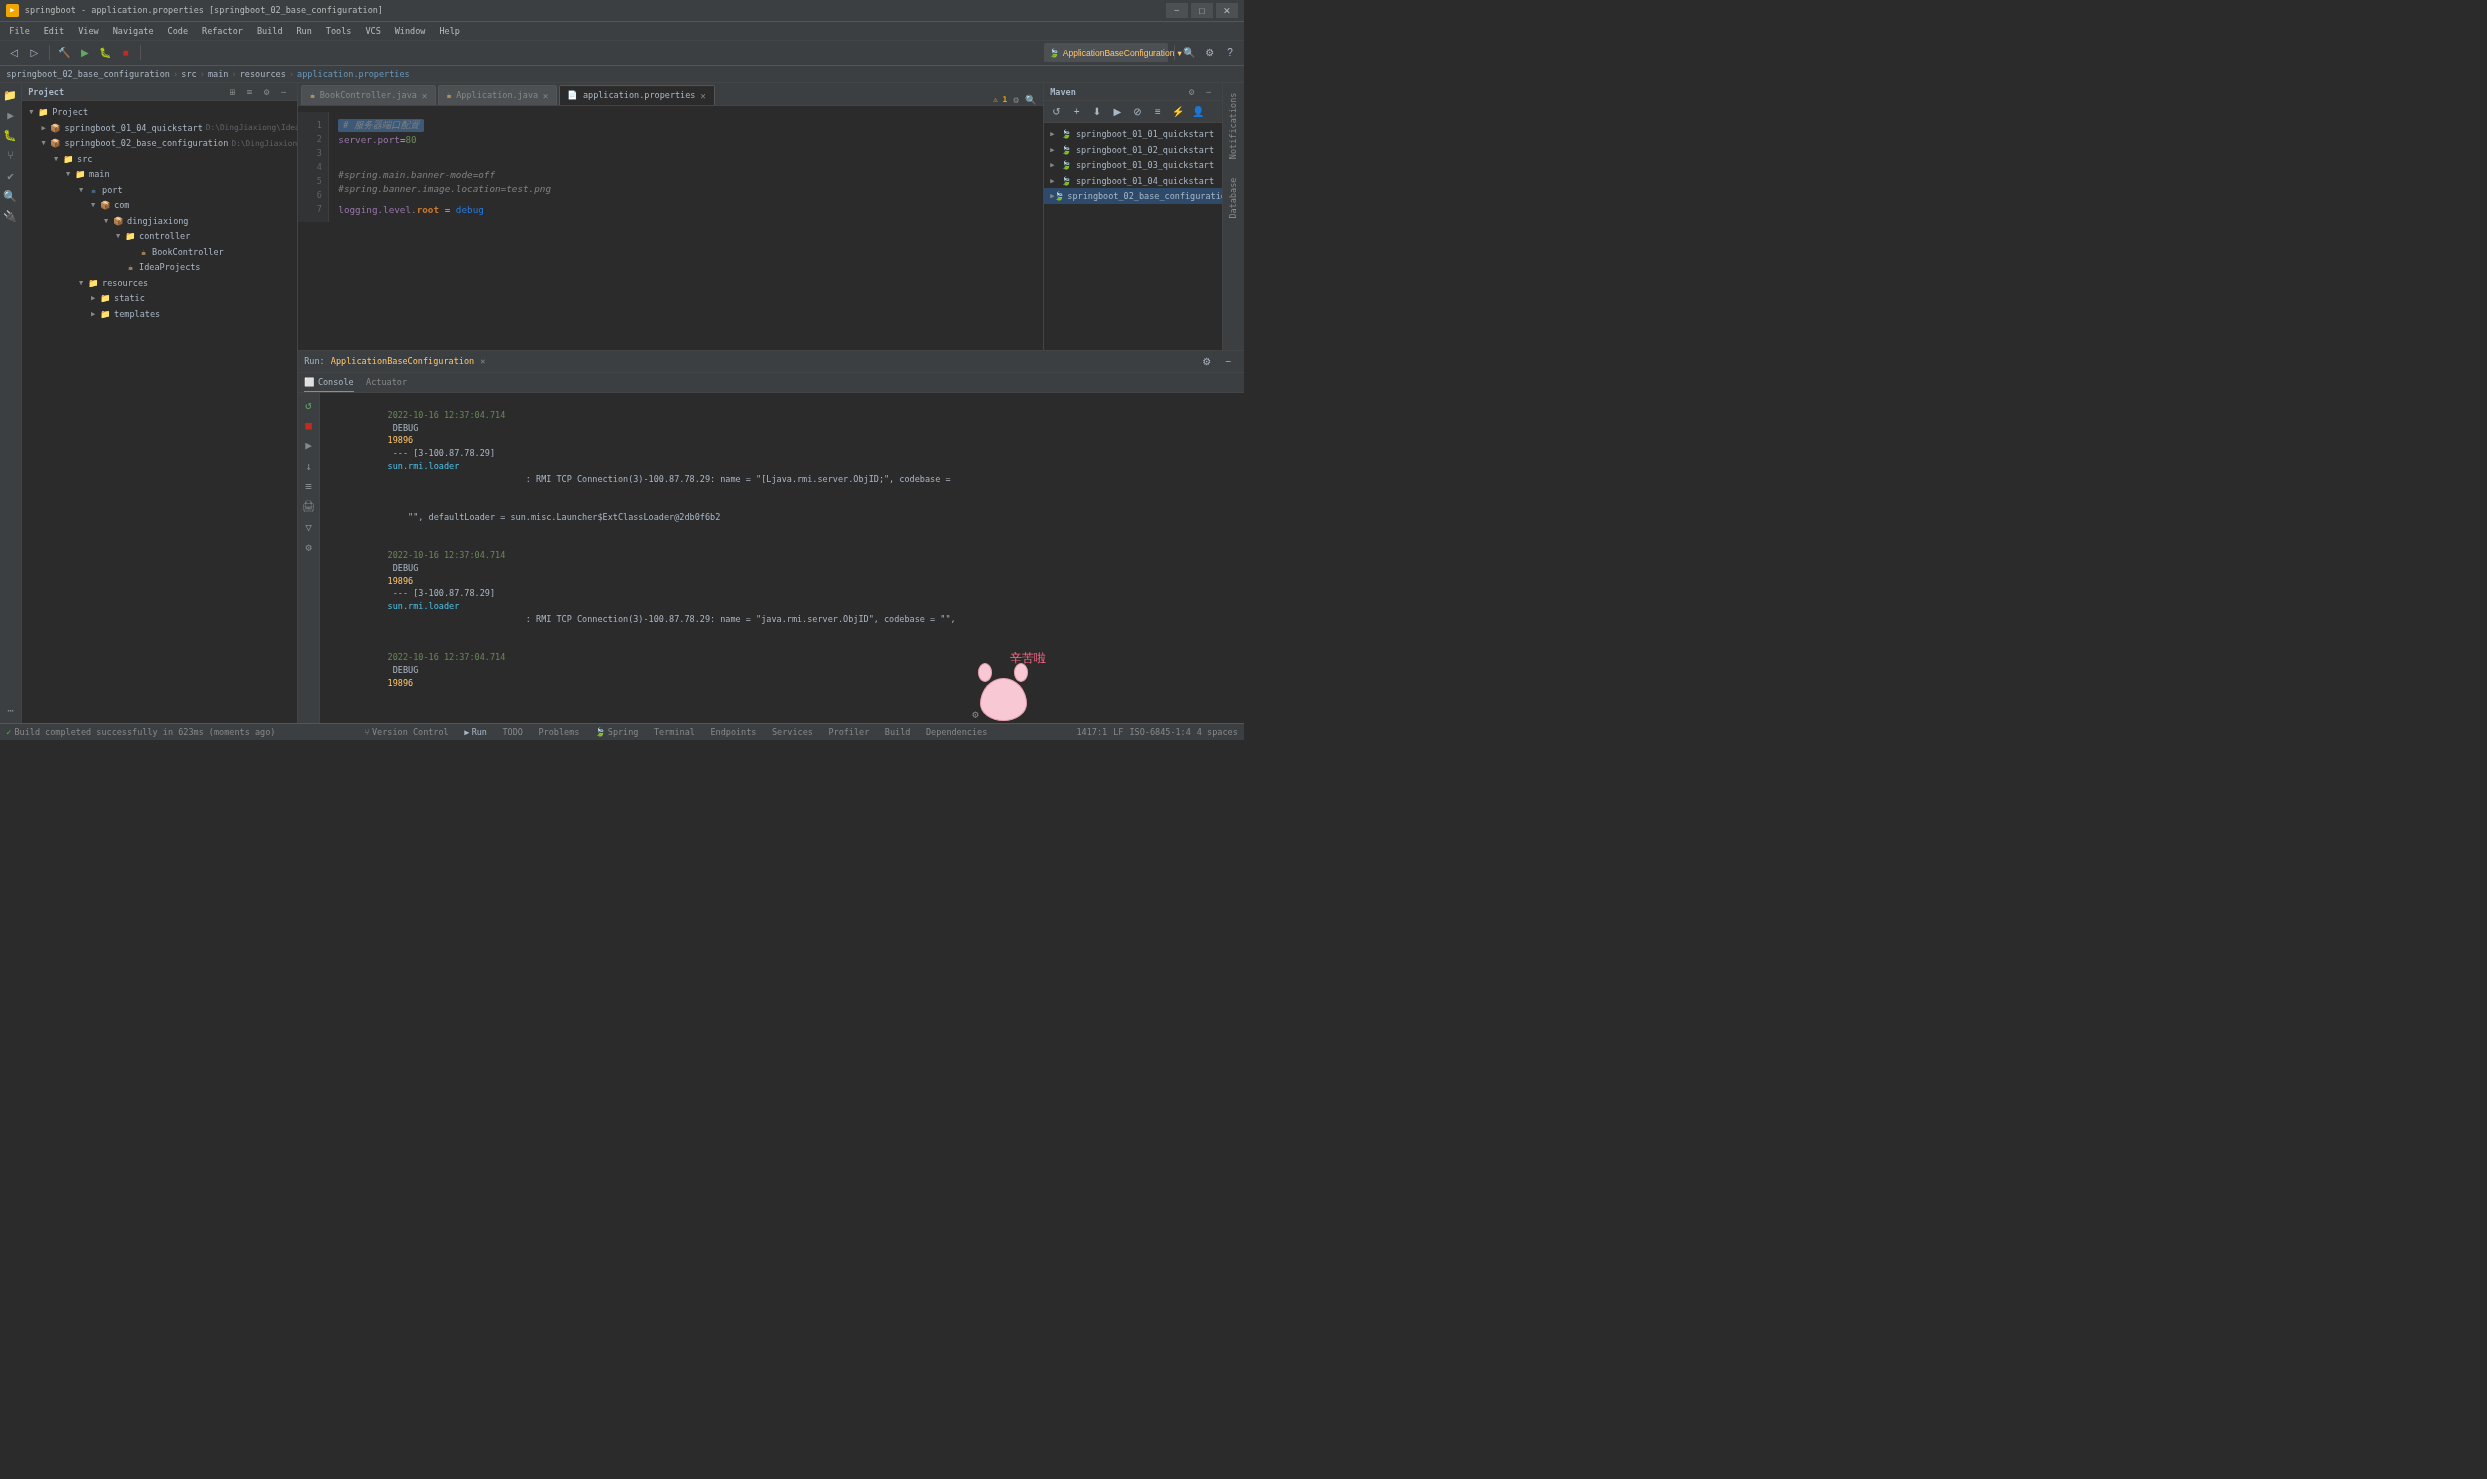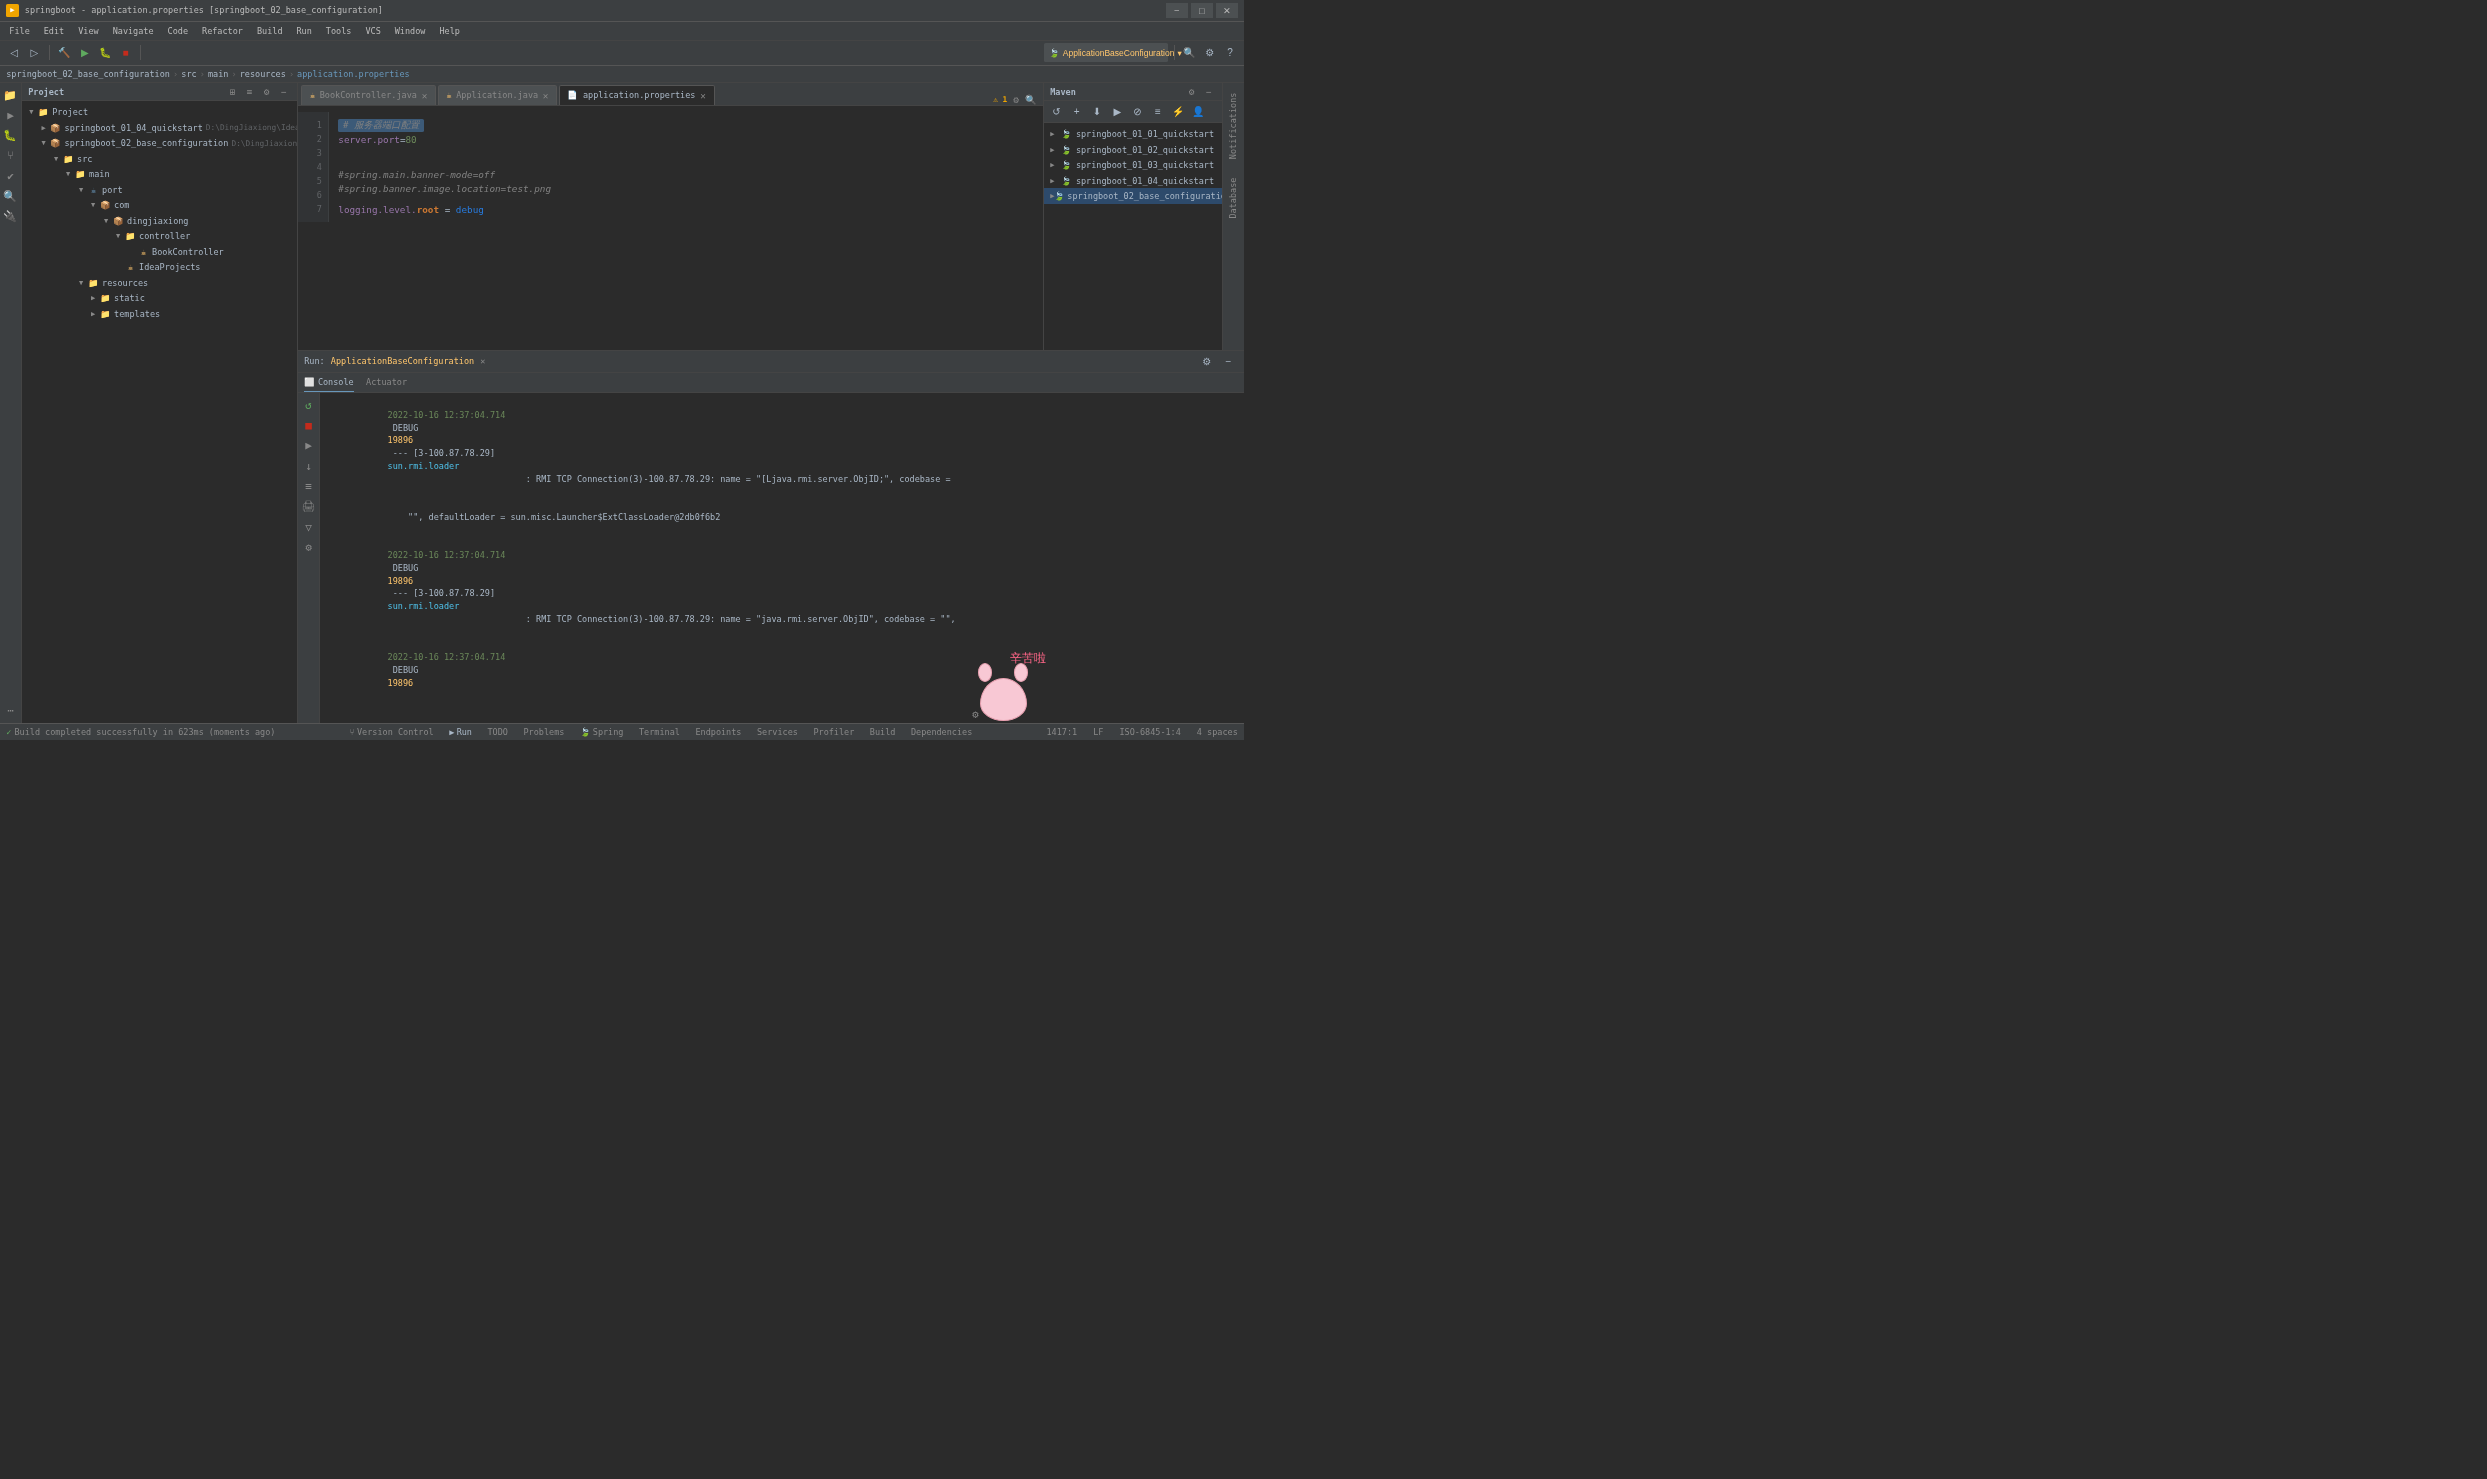--- a/index.html
+++ b/index.html
@@ -463,21 +463,21 @@
       padding: 0 3.1px;
       display: flex;
       align-items: center;
       gap: 2.3px;
     }
     .status-tab.active { color: #a9b7c6; }
     .status-check { color: #5faa5f; }
     #status-bar-right {
       display: flex;
       align-items: center;
-      gap: 16px;
+      gap: 6px;
       color: #888;
     }
 
     
     #mascot {
       position: absolute;
       bottom: 18.7px;
       right: 202px;
       width: 70px;
       height: 62px;

